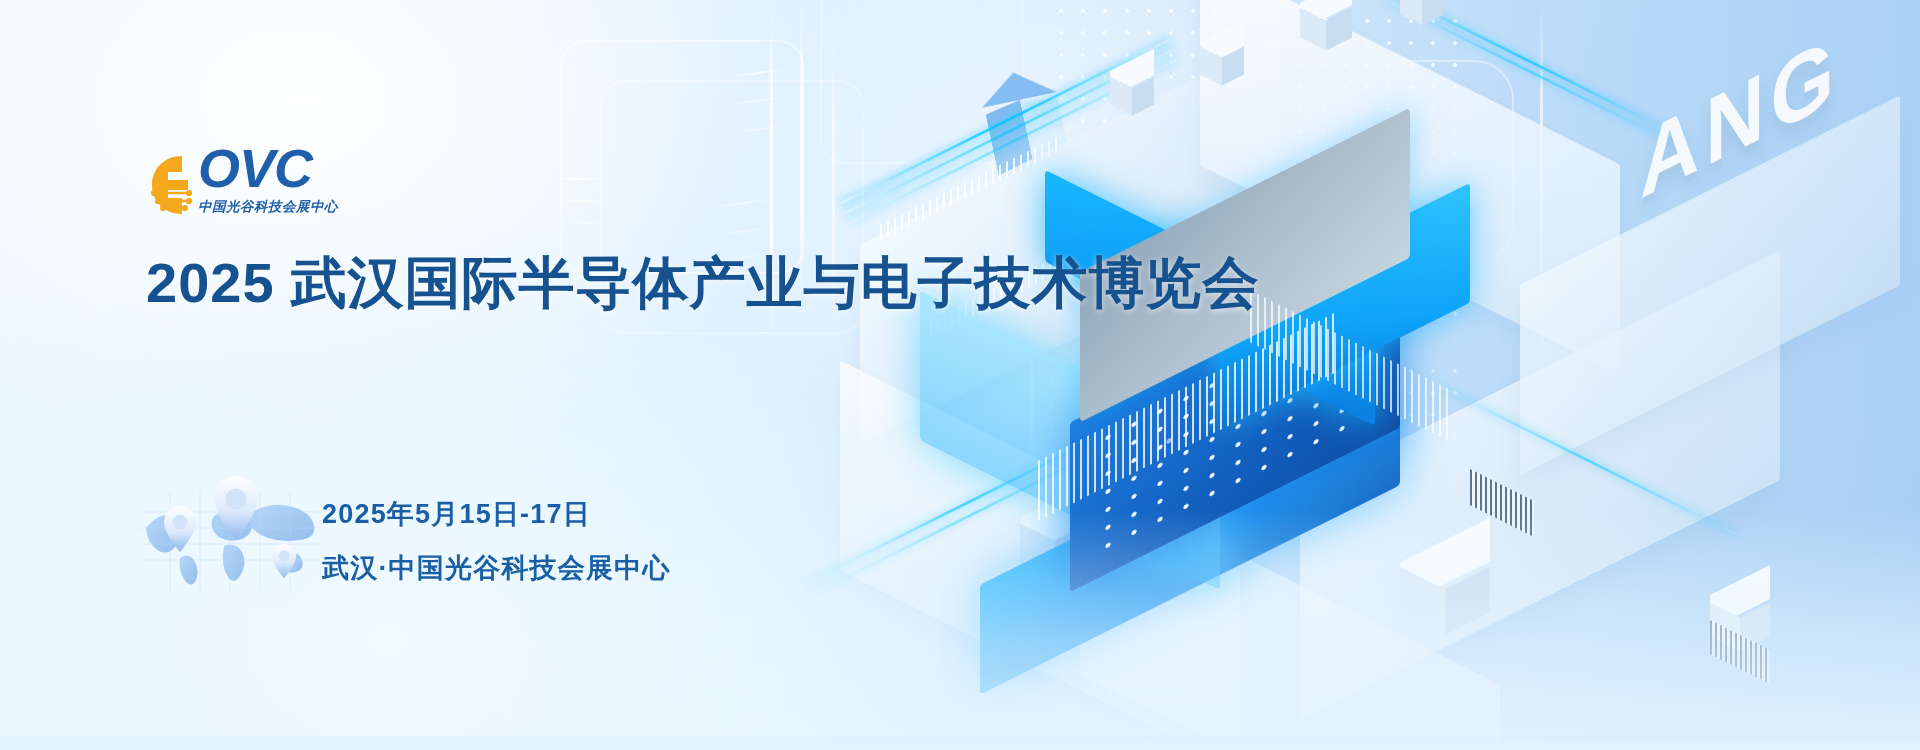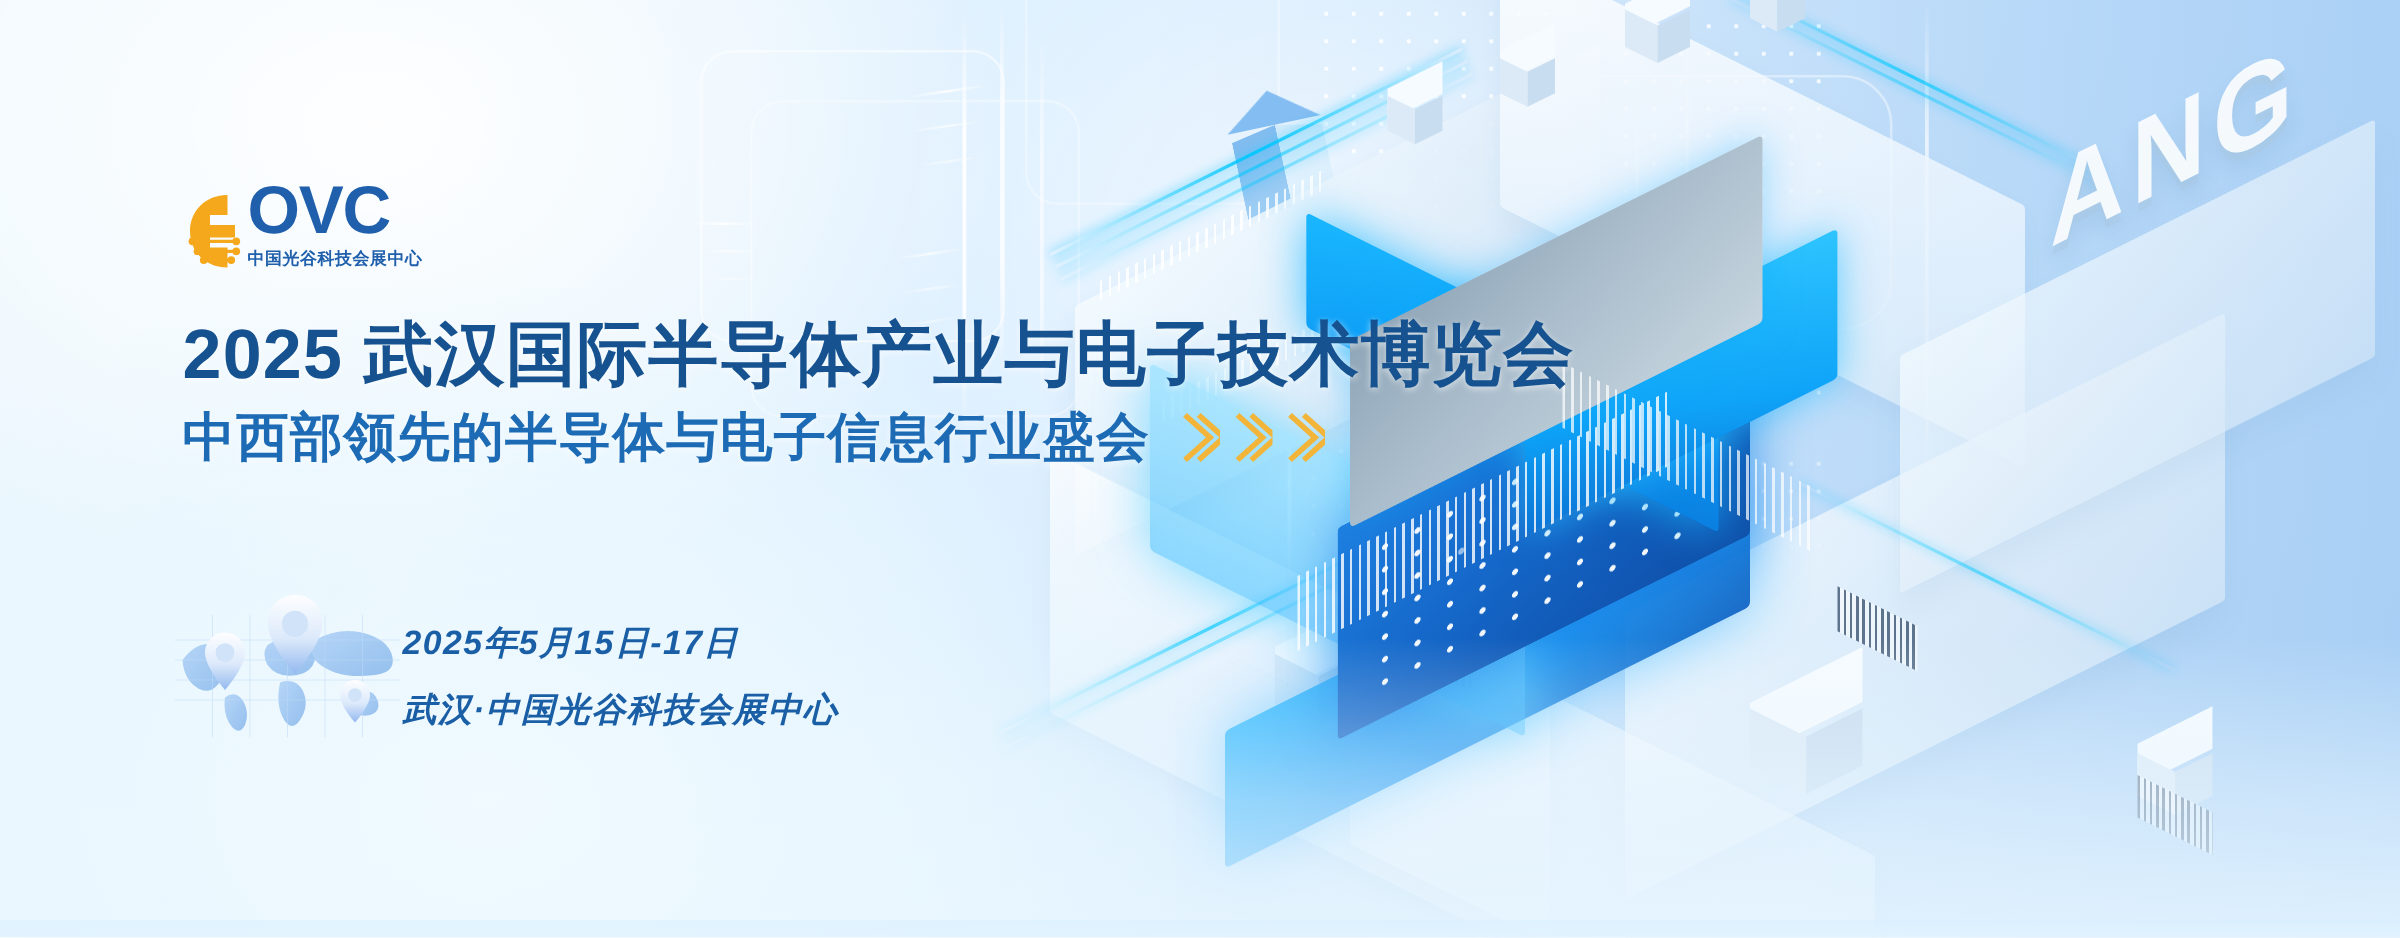--- a/index.html
+++ b/index.html
@@ -190,21 +190,21 @@
     color:rgba(255,255,255,.92);
     transform:skewY(-26.5deg) rotate(0deg) scaleY(1.15);
     text-shadow:0 6px 0 rgba(170,200,225,.55),0 10px 16px rgba(120,165,205,.35);
     font-family:"Liberation Sans",sans-serif;
     opacity:.95;
   }
 
   
   .content{position:absolute;left:0;top:0;width:100%;height:100%;}
 
-  .logo{position:absolute;left:148px;top:143px;display:flex;align-items:flex-end;gap:0px;}
+  .logo{position:absolute;left:148px;top:143px;display:flex;align-items:flex-end;gap:0px;font-style:italic;}
   .logo-mark{position:relative;width:46px;height:62px;flex:none;}
   .logo-text{margin-left:4px;display:flex;flex-direction:column;align-items:flex-start;}
   .logo-ovc{
     font-size:54px;line-height:.96;font-weight:700;color:#1f5fab;letter-spacing:-1px;
     font-family:"Liberation Sans",sans-serif;
   }
   .logo-sub{
     font-size:13.5px;font-weight:700;color:#1f5fab;letter-spacing:.5px;margin-top:3px;
   }
 
@@ -221,21 +221,21 @@
     position:absolute;left:146px;top:322px;
     display:flex;align-items:center;gap:22px;white-space:nowrap;
   }
   .subline .txt{
     font-size:42px;font-weight:700;color:#1c6bb4;letter-spacing:1px;
     text-shadow:0 2px 6px rgba(255,255,255,.55);
   }
   .chevs{display:flex;align-items:center;gap:12px;margin-left:4px;}
   .chev{width:30px;height:44px;flex:none;}
 
-  .info{position:absolute;left:322px;top:496px;font-style:italic;}
+  .info{position:absolute;left:322px;top:496px;}
   .info .line{
     font-size:27px;font-weight:700;color:#1a5fa6;letter-spacing:1.2px;
     margin-bottom:18px;
   }
   .info .line.l2{margin-bottom:15px;}
 
   .mapicon{position:absolute;left:140px;top:472px;width:180px;height:120px;opacity:.95;}
 
   
   .spark{position:absolute;border-radius:50%;background:rgba(255,255,255,.9);}
@@ -399,43 +399,20 @@
       <div class="logo-text">
         <div class="logo-ovc">OVC</div>
         <div class="logo-sub">中国光谷科技会展中心</div>
       </div>
     </div>
 
     <div class="headline">
       <span class="yr">2025</span><span>武汉国际半导体产业与电子技术博览会</span>
     </div>
 
-    <div class="subline">
-      <span class="txt">中西部领先的半导体与电子信息行业盛会</span>
-      <span class="chevs">
-        <span class="chev">
-          <svg viewBox="0 0 30 44" width="30" height="44" xmlns="http://www.w3.org/2000/svg">
-            <path d="M2 4 L22 22 L2 40" fill="none" stroke="#f2b53a" stroke-width="4.5" stroke-linejoin="miter"></path>
-            <path d="M13 4 L33 22 L13 40" fill="none" stroke="#f2b53a" stroke-width="4.5" stroke-linejoin="miter"></path>
-          </svg>
-        </span>
-        <span class="chev">
-          <svg viewBox="0 0 30 44" width="30" height="44" xmlns="http://www.w3.org/2000/svg">
-            <path d="M2 4 L22 22 L2 40" fill="none" stroke="#f2b53a" stroke-width="4.5" stroke-linejoin="miter"></path>
-            <path d="M13 4 L33 22 L13 40" fill="none" stroke="#f2b53a" stroke-width="4.5" stroke-linejoin="miter"></path>
-          </svg>
-        </span>
-        <span class="chev">
-          <svg viewBox="0 0 30 44" width="30" height="44" xmlns="http://www.w3.org/2000/svg">
-            <path d="M2 4 L22 22 L2 40" fill="none" stroke="#f2b53a" stroke-width="4.5" stroke-linejoin="miter"></path>
-            <path d="M13 4 L33 22 L13 40" fill="none" stroke="#f2b53a" stroke-width="4.5" stroke-linejoin="miter"></path>
-          </svg>
-        </span>
-      </span>
-    </div>
 
     <div class="mapicon">
       <svg viewBox="0 0 180 120" width="180" height="120" xmlns="http://www.w3.org/2000/svg">
         <defs>
           <linearGradient id="pinG" x1="0" y1="0" x2="0" y2="1">
             <stop offset="0%" stop-color="#ffffff"></stop>
             <stop offset="55%" stop-color="#dce9fb"></stop>
             <stop offset="100%" stop-color="#8fb6ef"></stop>
           </linearGradient>
           <linearGradient id="mapG" x1="0" y1="0" x2="1" y2="1">

